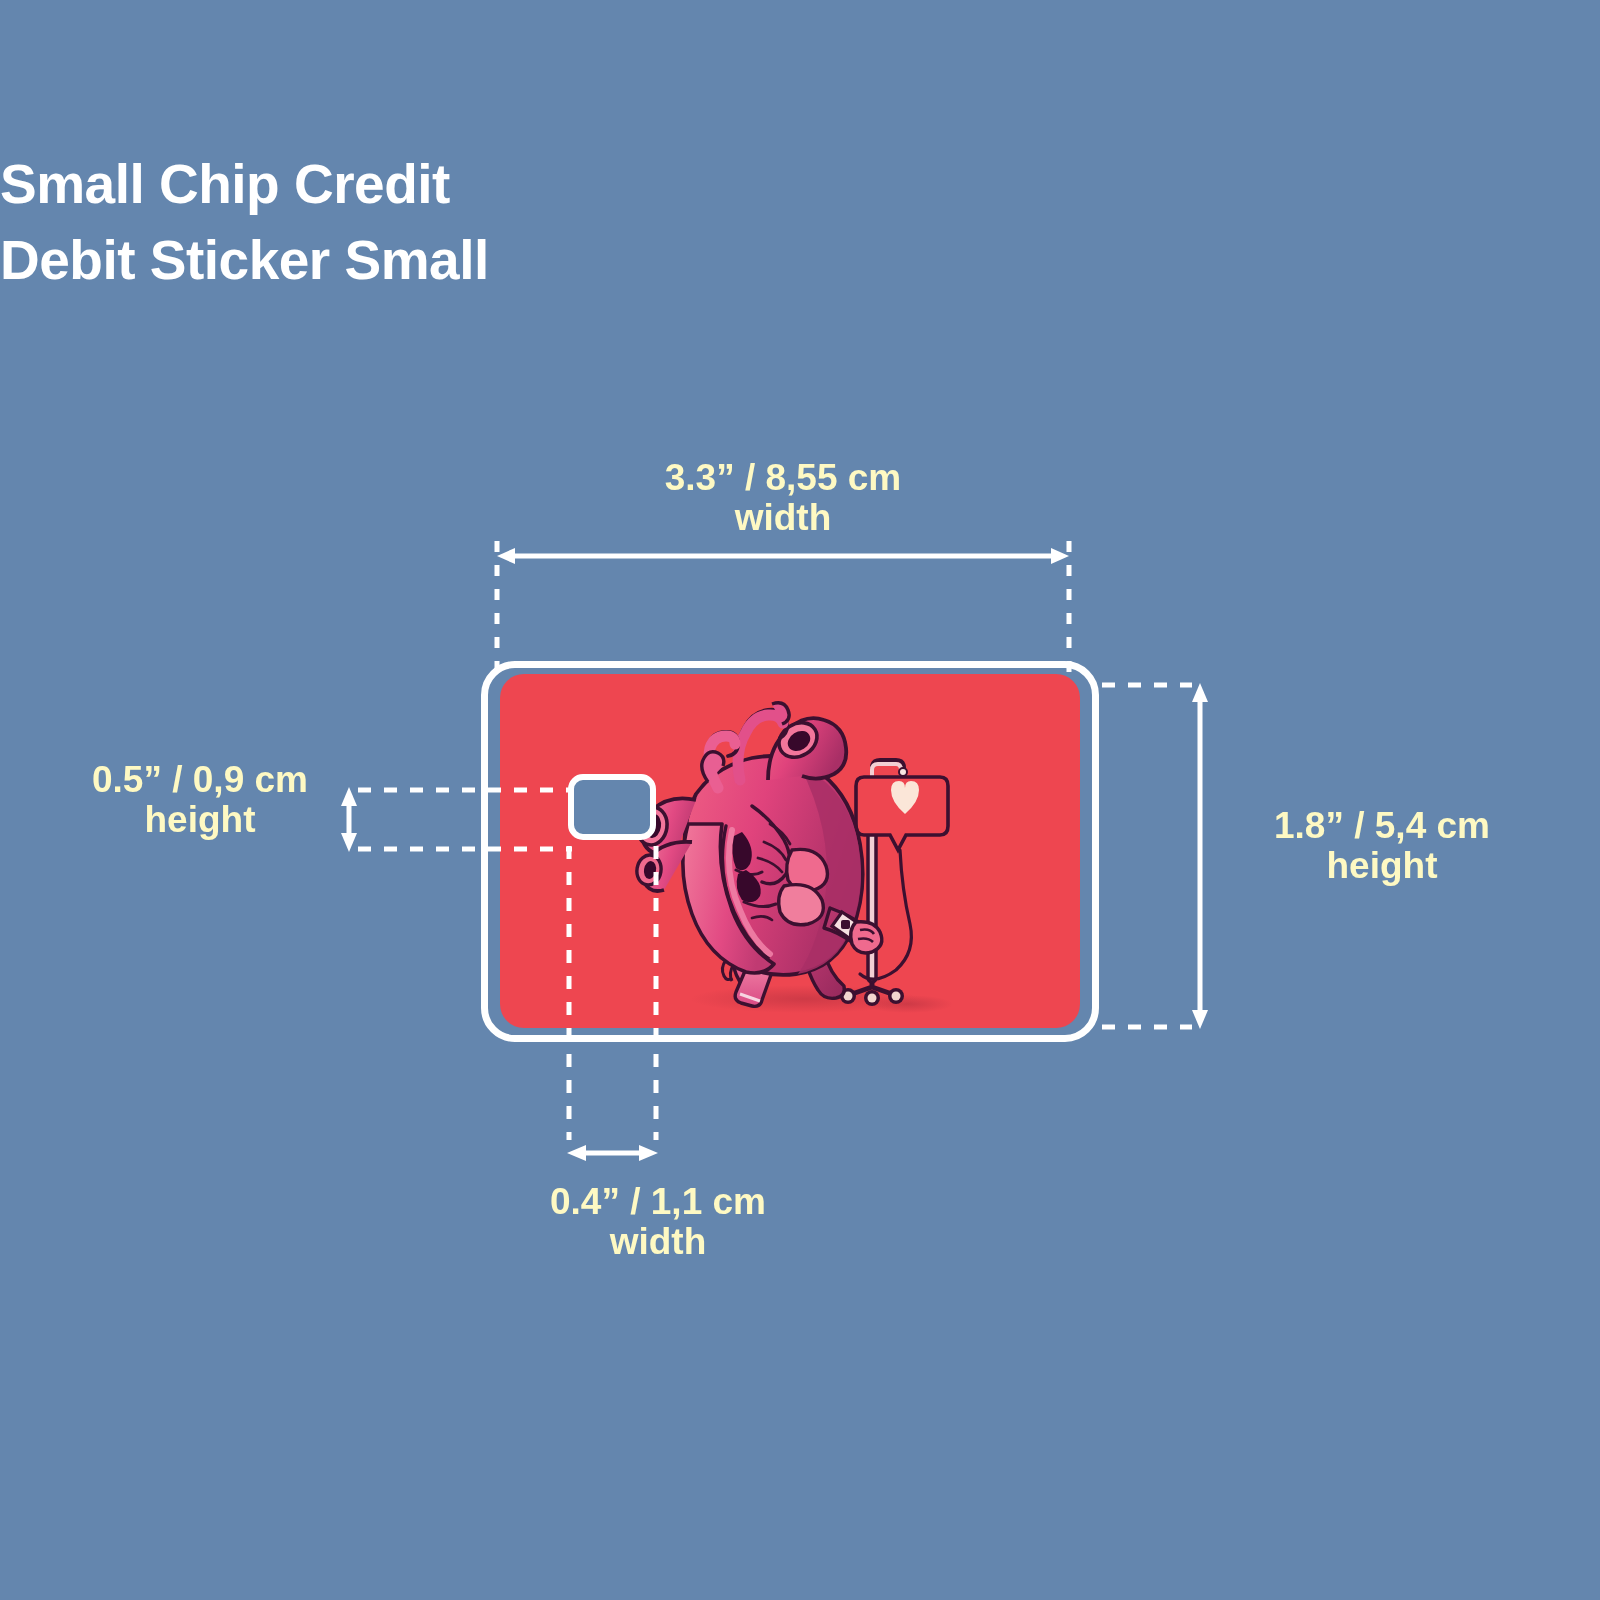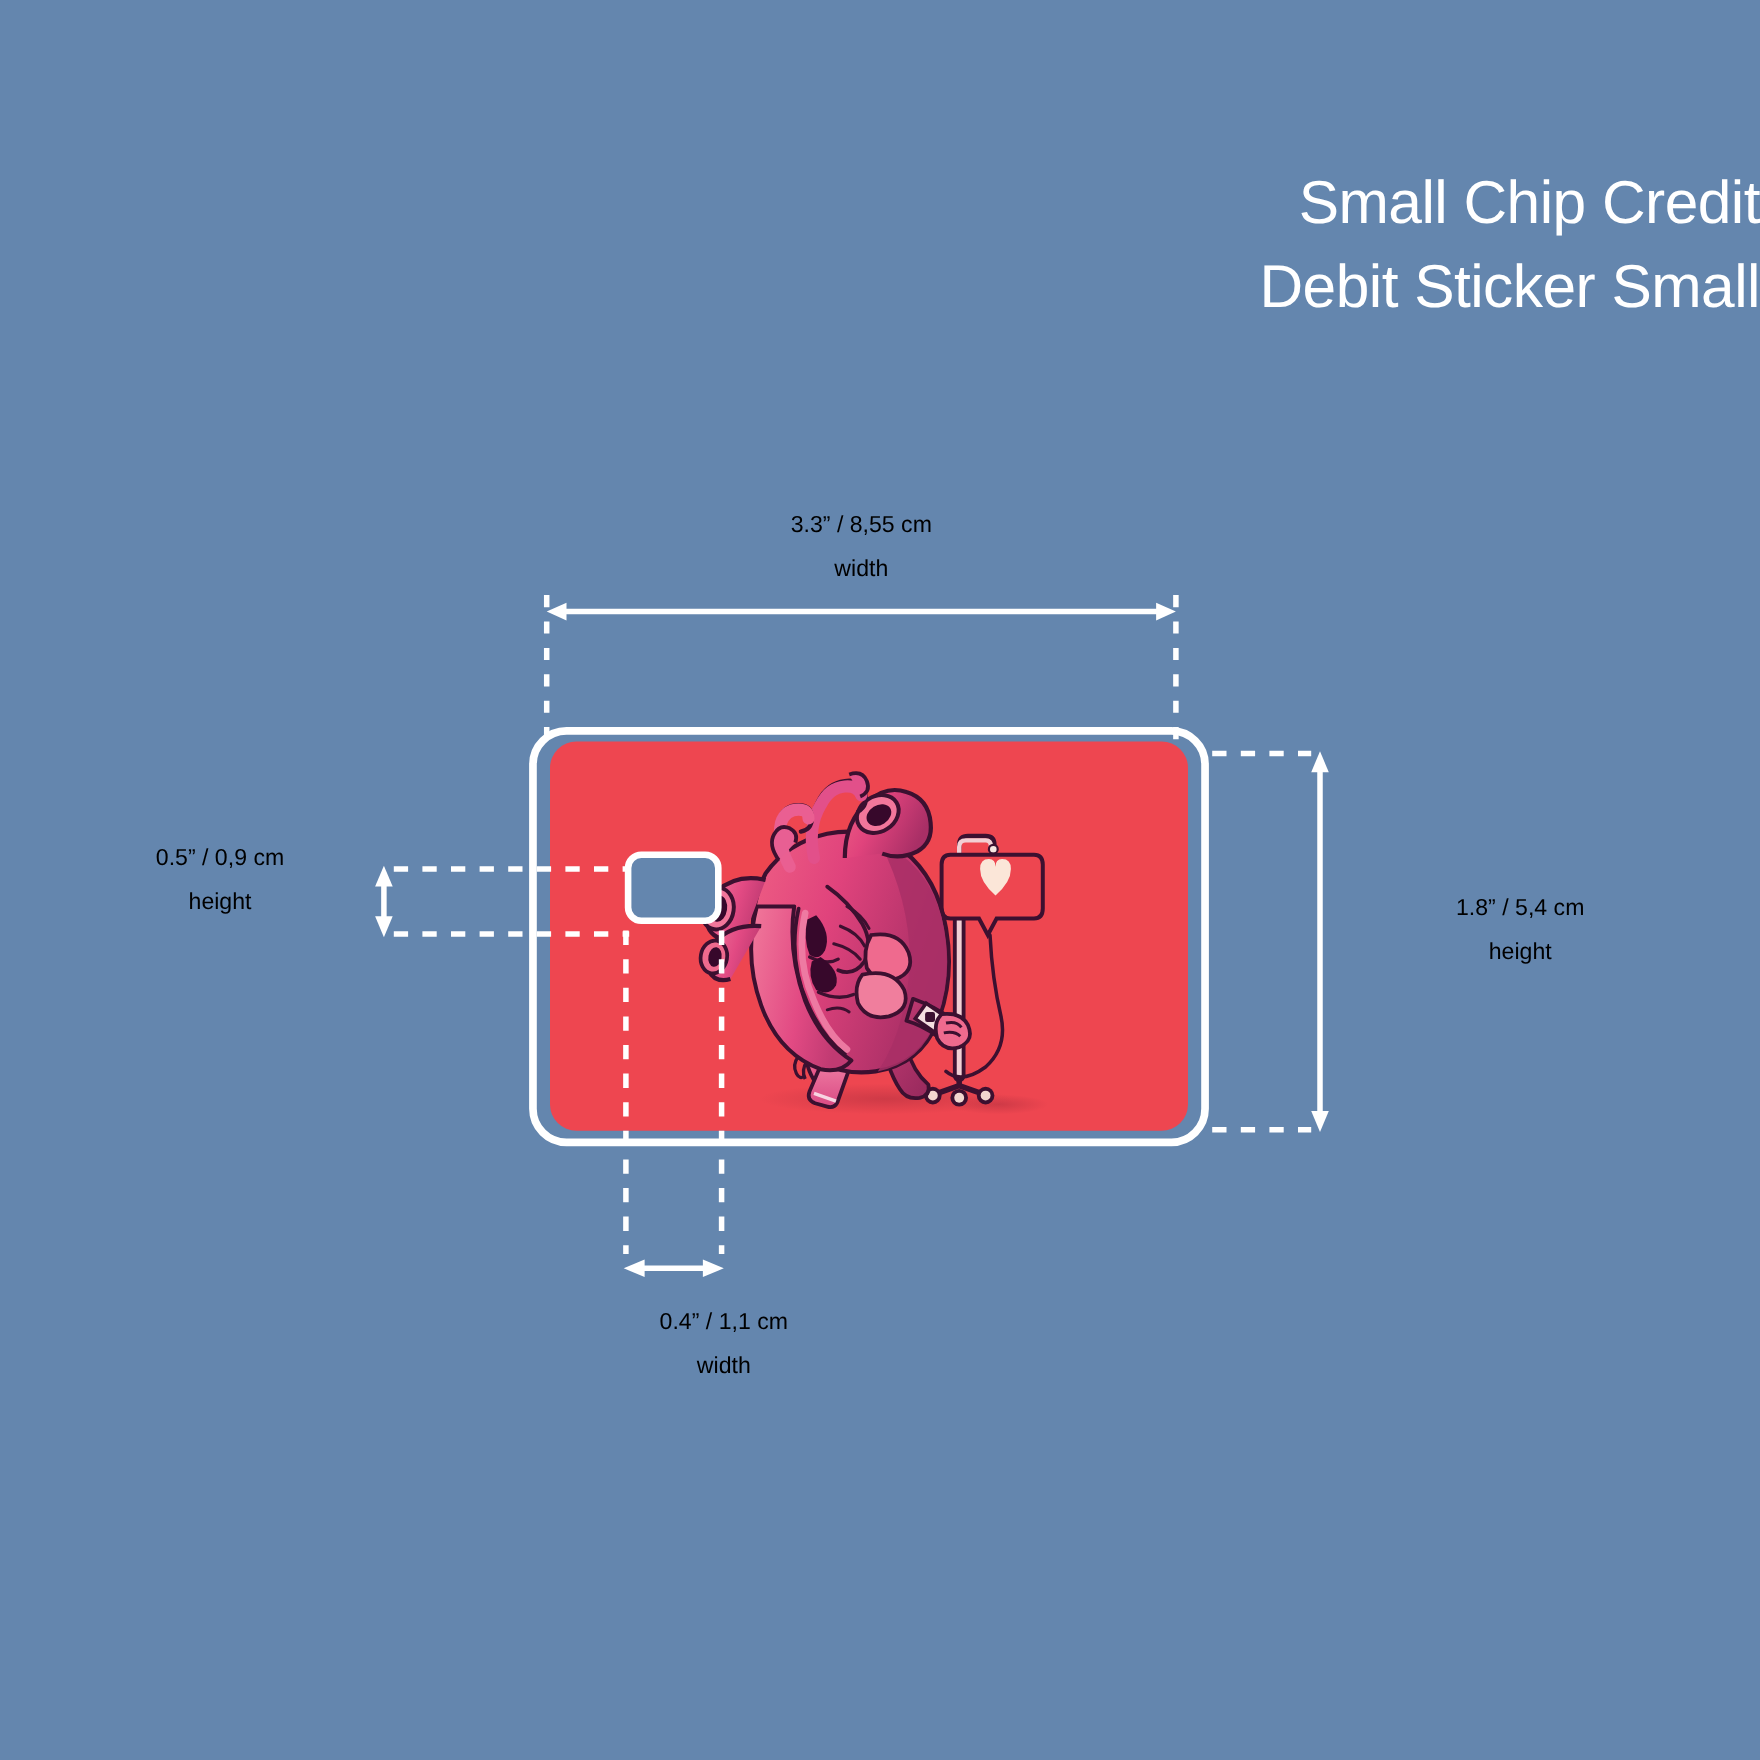--- a/index.html
+++ b/index.html
@@ -8,24 +8,24 @@
     background:#6486ae;
     font-family:"Liberation Sans", sans-serif;
     overflow:hidden;
     position:relative;
   }
   .stage{position:absolute;inset:0;}
 
   
   .title{
     position:absolute;left:0;right:0;top:146px;
-    text-align:right;
+    text-align:left;
     color:#ffffff;
     font-size:55px;
-    font-weight:400;
+    font-weight:700;
     line-height:76px;
     letter-spacing:-0.5px;
   }
   .title-line{display:block;}
 
   
   .card-outer{
     position:absolute;
     left:481px;top:661px;
     width:618px;height:381px;
@@ -52,25 +52,26 @@
     background:#6486ae;
     border:6px solid #ffffff;
     border-radius:15px;
     box-sizing:border-box;
     z-index:6;
   }
 
   
   .dim-label{
     position:absolute;
-    color:#000000;
-    font-size:21px;
+    color:#fef9c3;
+    font-size:37px;
     line-height:40px;
     text-align:center;
     white-space:nowrap;
+    font-weight:bold;
   }
   .dim-top{left:583px;top:458px;width:400px;}
   .dim-left{left:60px;top:760px;width:280px;}
   .dim-right{left:1222px;top:806px;width:320px;text-align:center;}
   .dim-bottom{left:468px;top:1182px;width:380px;}
 
   
   .guides{position:absolute;inset:0;z-index:4;pointer-events:none;}
 
   svg{display:block;}

